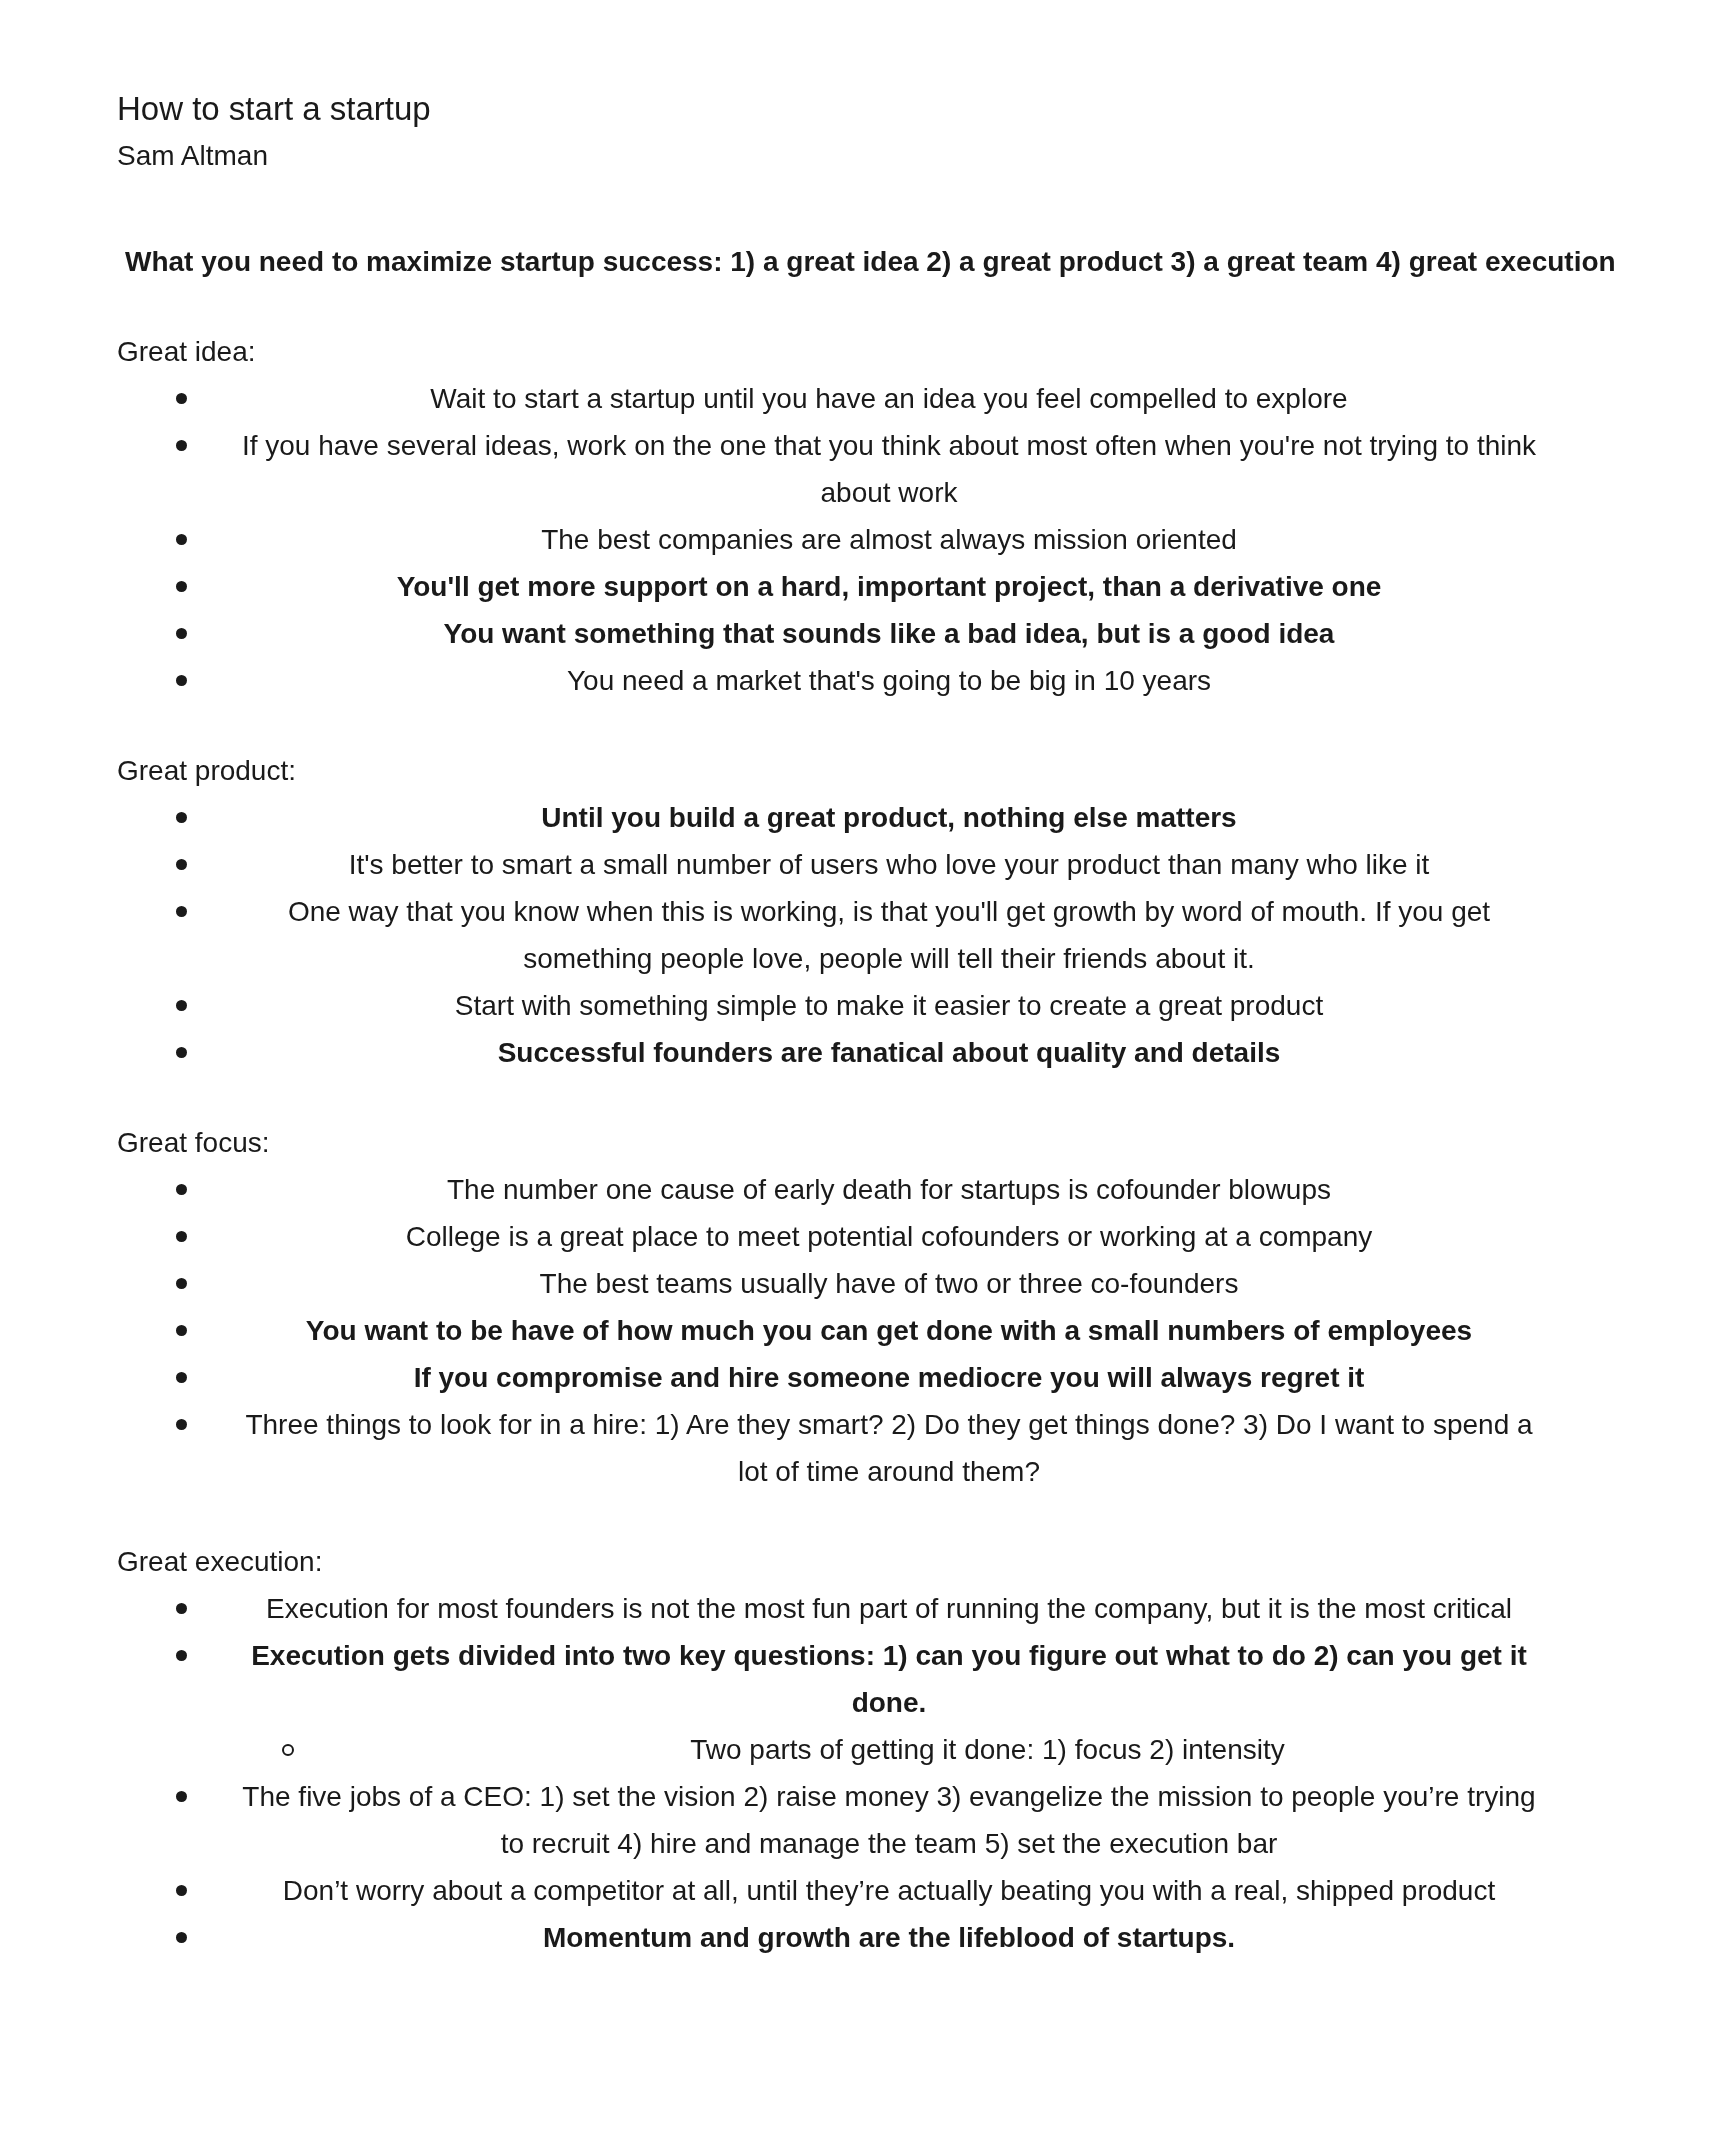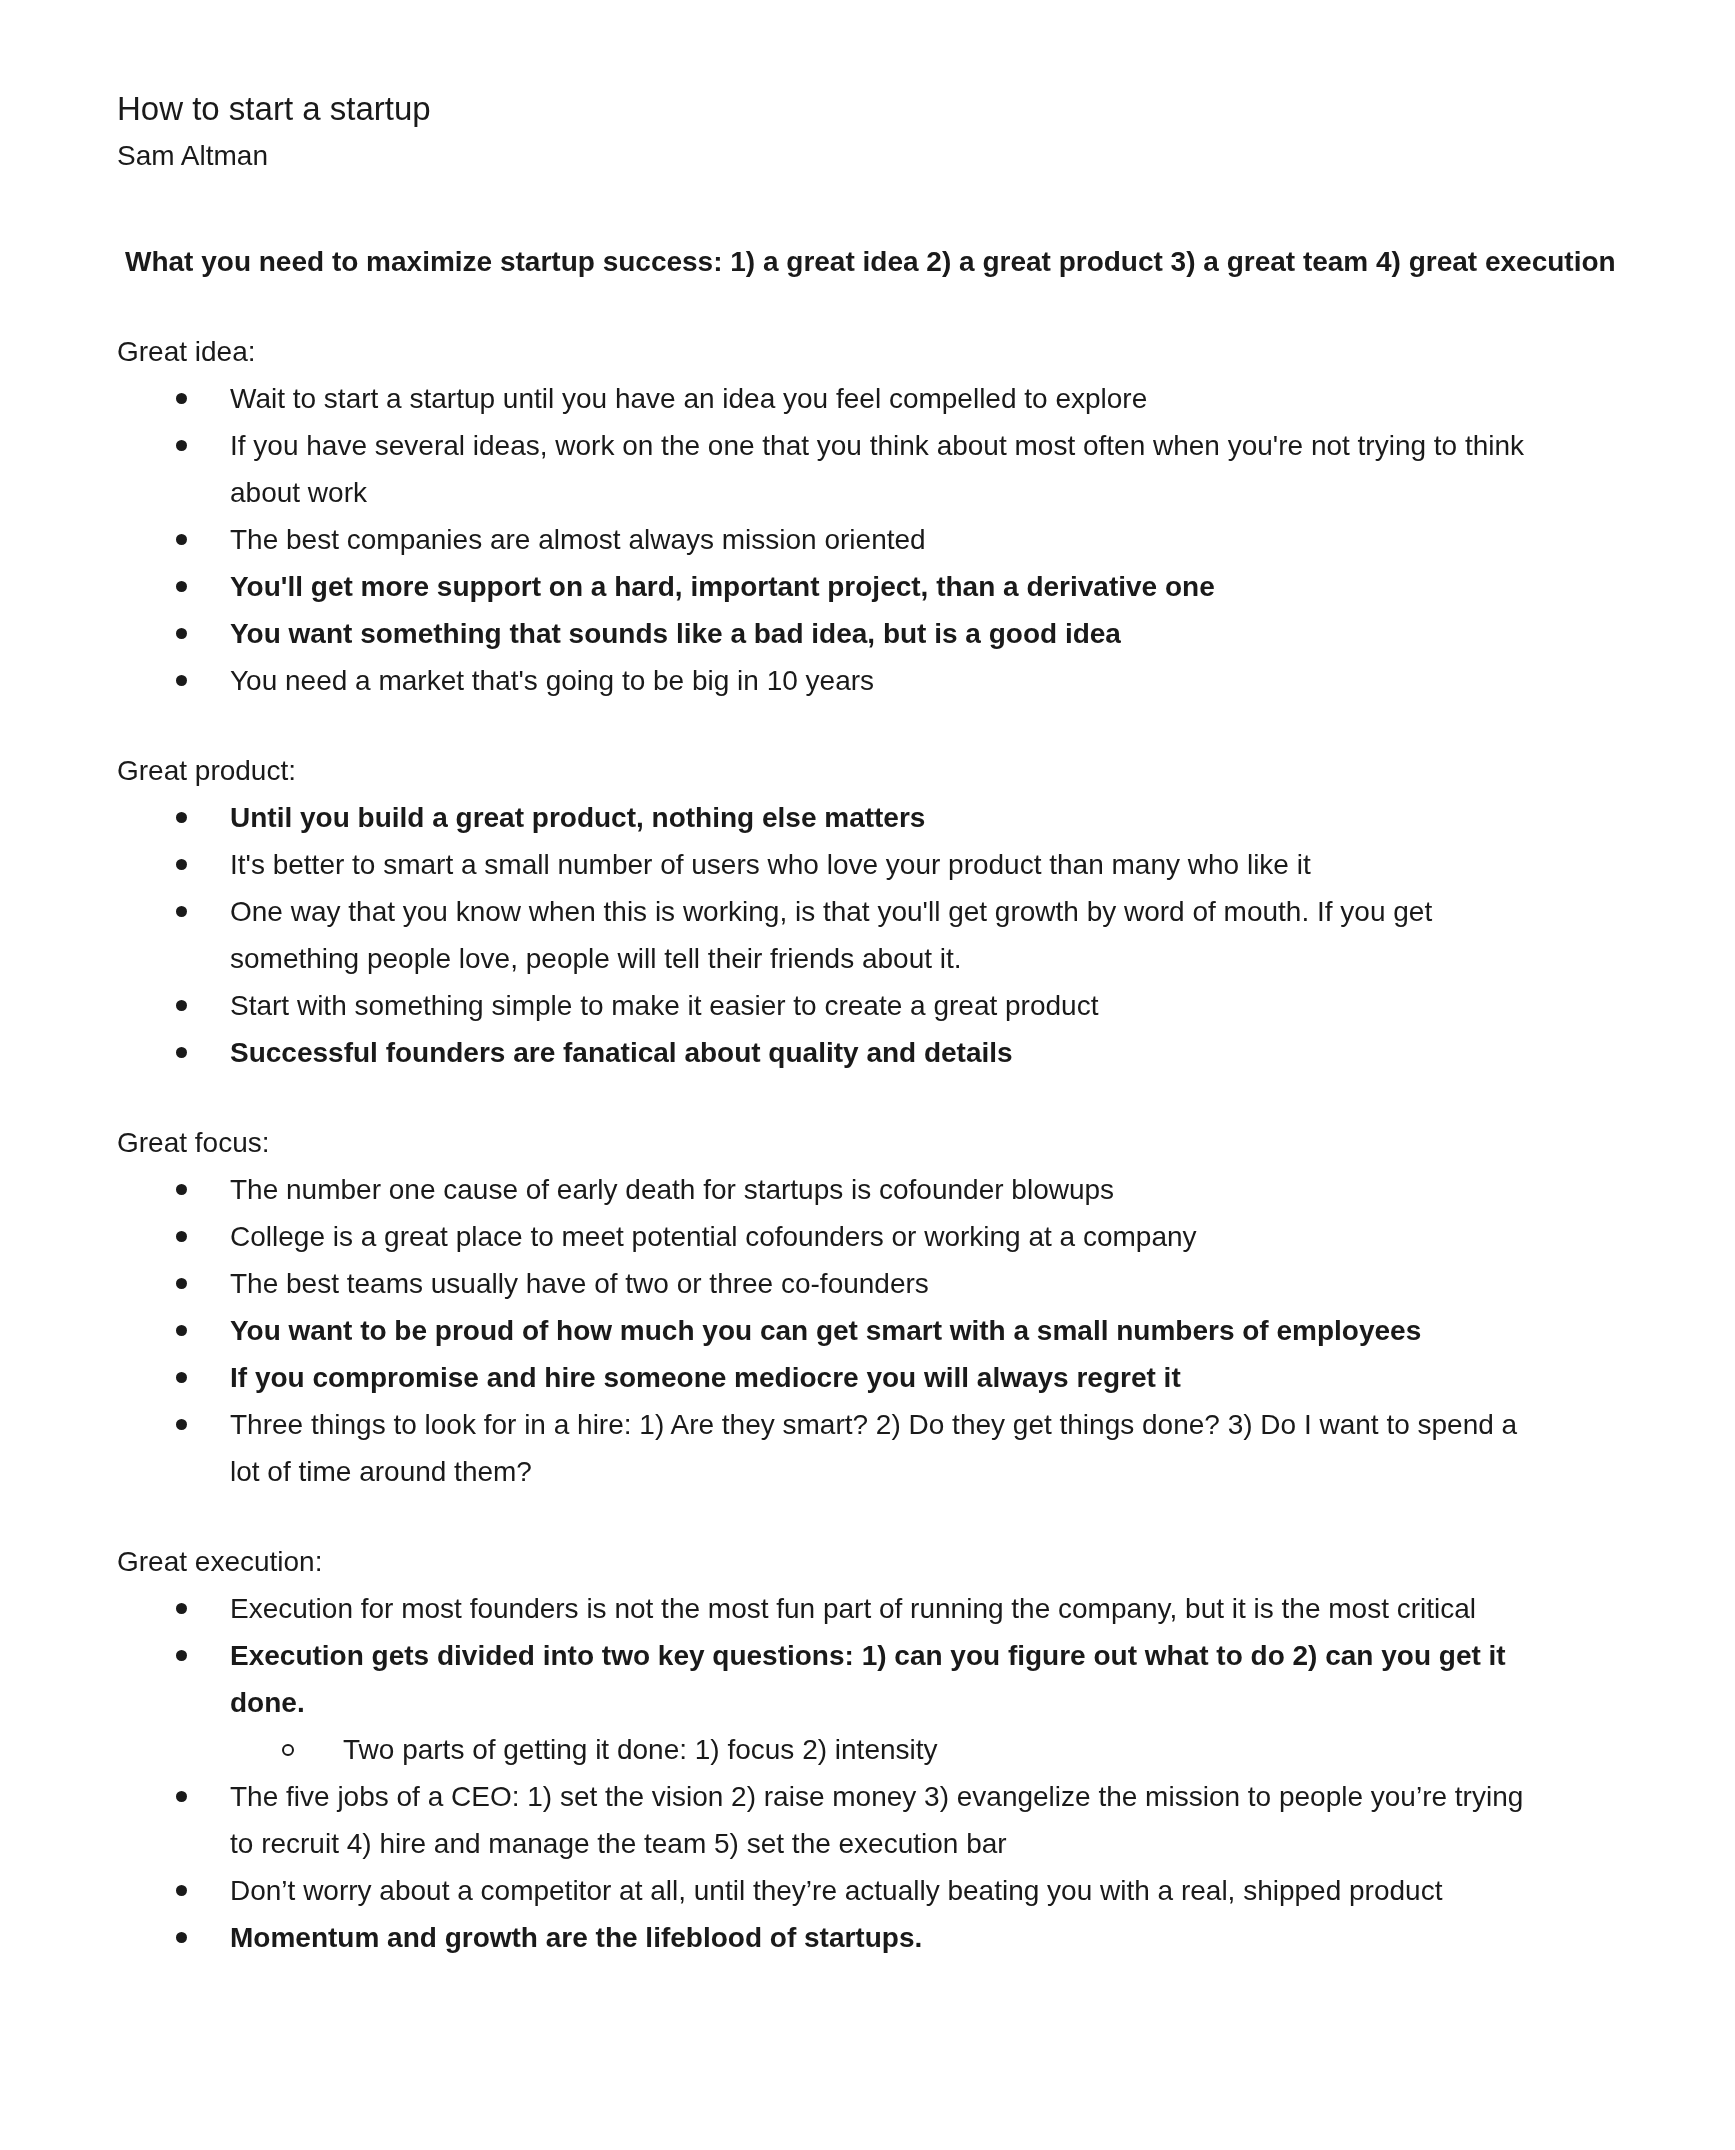--- a/index.html
+++ b/index.html
@@ -38,20 +38,21 @@
   ul.bullets {
     list-style: none;
     margin: 0;
     padding: 0;
   }
   li.b {
     position: relative;
     box-sizing: border-box;
     padding-left: 113px;
     max-width: 1431px; 
+    text-align: center;
   }
   li.b .dot {
     position: absolute;
     left: 59px;
     top: 17.7px;
     width: 11.3px;
     height: 11.3px;
     border-radius: 50%;
     background: #1a1a1a;
   }
@@ -100,21 +101,21 @@
       <li class="b bold"><span class="dot"></span><span class="t">Successful founders are fanatical about quality and details</span></li>
     </ul>
   </section>
 
   <section>
     <div class="heading">Great focus:</div>
     <ul class="bullets">
       <li class="b"><span class="dot"></span><span class="t">The number one cause of early death for startups is cofounder blowups</span></li>
       <li class="b"><span class="dot"></span><span class="t">College is a great place to meet potential cofounders or working at a company</span></li>
       <li class="b"><span class="dot"></span><span class="t">The best teams usually have of two or three co-founders</span></li>
-      <li class="b bold"><span class="dot"></span><span class="t">You want to be proud of how much you can get smart with a small numbers of employees</span></li>
+      <li class="b bold"><span class="dot"></span><span class="t">You want to be have of how much you can get done with a small numbers of employees</span></li>
       <li class="b bold"><span class="dot"></span><span class="t">If you compromise and hire someone mediocre you will always regret it</span></li>
       <li class="b"><span class="dot"></span><span class="t">Three things to look for in a hire: 1) Are they smart? 2) Do they get things done? 3) Do I want to spend a lot of time around them?</span></li>
     </ul>
   </section>
 
   <section>
     <div class="heading">Great execution:</div>
     <ul class="bullets">
       <li class="b"><span class="dot"></span><span class="t">Execution for most founders is not the most fun part of running the company, but it is the most critical</span></li>
       <li class="b bold"><span class="dot"></span><span class="t">Execution gets divided into two key questions: 1) can you figure out what to do 2) can you get it done.</span></li>

